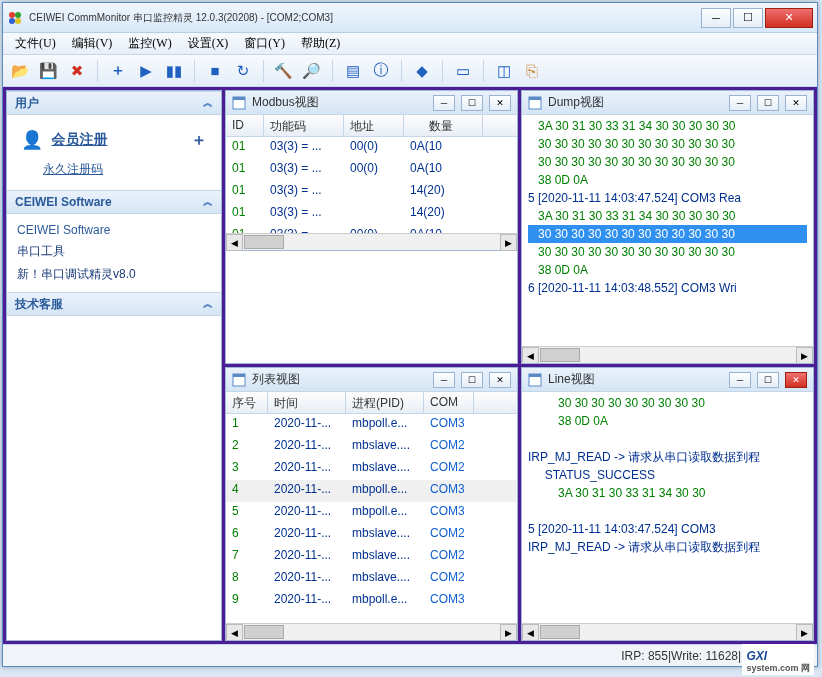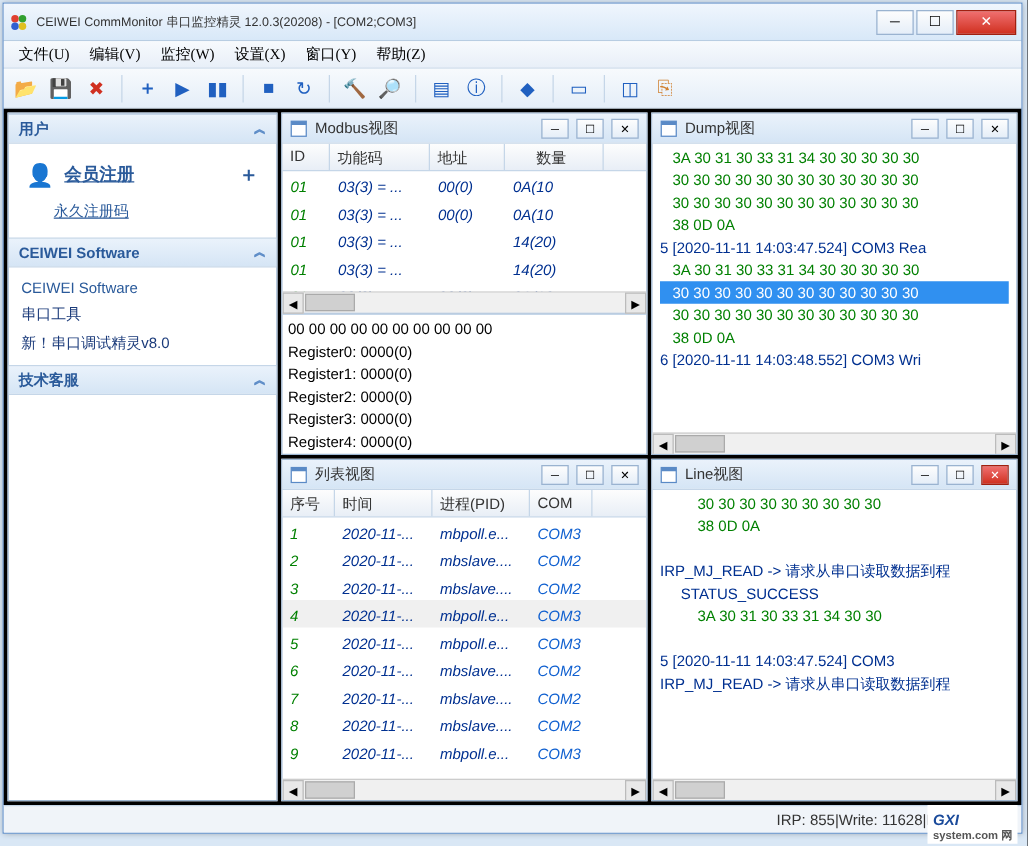--- a/index.html
+++ b/index.html
@@ -9,21 +9,21 @@
 .app-icon { width: 16px; height: 16px; margin-right: 6px; }
 .title-text { flex: 1; color: #333; font-size: 10px; }
 .winbtns { display: flex; gap: 2px; }
 .winbtn { width: 30px; height: 20px; border: 1px solid #9ab3d0; background: linear-gradient(#fdfdfd,#e5eef8); display: flex; align-items: center; justify-content: center; cursor: pointer; font-size: 11px; }
 .winbtn.close { background: linear-gradient(#f07070,#d03020); color: #fff; width: 48px; border-color: #a02010; }
 .menubar { height: 22px; background: linear-gradient(#f7fafd,#e8eff8); border-bottom: 1px solid #c5d6e8; display: flex; align-items: center; padding: 0 4px; font-size: 12px; }
 .menuitem { padding: 2px 8px; cursor: pointer; font-family: Liberation Serif, serif; }
 .toolbar { height: 32px; background: linear-gradient(#f7fafd,#e4eef8); border-bottom: 1px solid #c5d6e8; display: flex; align-items: center; padding: 0 6px; gap: 4px; }
 .tbtn { width: 24px; height: 24px; display: flex; align-items: center; justify-content: center; cursor: pointer; border: 1px solid transparent; font-size: 15px; }
 .tsep { width: 1px; height: 22px; background: #c5d6e8; margin: 0 4px; }
-.body { flex: 1; display: flex; min-height: 0; background: #000000; padding: 3px; gap: 3px; }
+.body { flex: 1; display: flex; min-height: 0; background: #4c1d95; padding: 3px; gap: 3px; }
 .sidebar { width: 216px; background: #fff; border: 1px solid #9fb8d3; display: flex; flex-direction: column; }
 .side-section-h { height: 24px; background: linear-gradient(#eaf2fb,#d5e5f5); border-bottom: 1px solid #c5d6e8; border-top: 1px solid #c5d6e8; padding: 0 8px; display: flex; align-items: center; justify-content: space-between; color: #2a5a9a; font-weight: bold; cursor: pointer; }
 .side-section-h .chev { font-size: 10px; color: #5a8ac6; }
 .side-body { padding: 6px 10px; }
 .member { display: flex; align-items: center; gap: 8px; padding: 8px 4px; }
 .member-icon { color: #d03020; font-size: 18px; }
 .member-link { color: #2a5a9a; font-weight: bold; text-decoration: underline; font-size: 14px; }
 .plus-right { margin-left: auto; color: #2a5a9a; font-weight: bold; font-size: 16px; }
 .perm-link { color: #2a5a9a; text-decoration: underline; padding: 2px 4px 6px 26px; display: block; }
 .sw-link { color: #2a5a9a; padding: 3px 0; display: block; cursor: pointer; }
@@ -31,21 +31,21 @@
 .main { flex: 1; display: grid; grid-template-columns: 1fr 1fr; grid-template-rows: 1fr 1fr; gap: 3px; min-width: 0; }
 .pane { background: #fff; border: 1px solid #9fb8d3; display: flex; flex-direction: column; min-height: 0; min-width: 0; }
 .pane-title { height: 24px; background: linear-gradient(#eaf2fb,#d5e5f5); display: flex; align-items: center; padding: 0 6px; gap: 6px; border-bottom: 1px solid #c5d6e8; }
 .pane-title .pt-label { flex: 1; color: #333; }
 .pane-wbtn { width: 22px; height: 16px; border: 1px solid #9ab3d0; background: linear-gradient(#fdfdfd,#e5eef8); display: flex; align-items: center; justify-content: center; font-size: 9px; cursor: pointer; }
 .pane-wbtn.close-x { background: linear-gradient(#f07070,#d03020); color: #fff; border-color:#a02010; }
 .pane-content { flex: 1; overflow: hidden; position: relative; display: flex; flex-direction: column; min-height: 0; }
 .tbl-head { display: flex; background: linear-gradient(#fdfdfd,#e8eef6); border-bottom: 1px solid #c5d6e8; height: 22px; flex-shrink: 0; }
 .th { border-right: 1px solid #c5d6e8; padding: 3px 6px; color: #333; font-size: 12px; overflow: hidden; white-space: nowrap; }
 .tbl-body { flex: 1; overflow-y: auto; overflow-x: hidden; }
-.tr { display: flex; height: 22px; align-items: flex-end; font-style: italic; }
+.tr { display: flex; height: 22px; align-items: flex-start; }
 .tr.sel { background: #f0f0f0; }
 .td { border-right: 1px solid transparent; padding: 2px 6px; overflow: hidden; white-space: nowrap; font-size: 12px; }
 .green { color: #008000; }
 .navy { color: #003090; }
 .blue { color: #1060d0; }
 .modbus-split { display: flex; flex-direction: column; height: 100%; }
 .modbus-top { height: 55%; display:flex; flex-direction:column; border-bottom:1px solid #9fb8d3; min-height:0;}
 .modbus-bot { flex: 1; overflow: auto; border-top:1px solid #c5d6e8; font-family: Consolas, monospace; font-size: 12px; padding: 2px 4px; line-height: 16px; }
 .hscroll { height: 17px; background: #f0f0f0; border-top: 1px solid #ccc; position: relative; flex-shrink:0; }
 .hscroll .thumb { position: absolute; left: 18px; top: 1px; height: 14px; width: 40px; background: #d0d0d0; border: 1px solid #aaa; }
@@ -195,28 +195,20 @@
                   <div class="td navy" style="width: 60px;">00(0)</div>
                   <div class="td navy" style="width: 60px;">0A(10</div>
                 </div>
               </div>
             <div class="hscroll">
                 <div class="arr l">◀</div>
                 <div class="thumb"></div>
                 <div class="arr r">▶</div>
               </div>
           </div>
-          <div class="modbus-bot mono" id="mb-raw">
-              <div>00 00 00 00 00 00 00 00 00 00</div>
-              <div>Register0: 0000(0)</div>
-              <div>Register1: 0000(0)</div>
-              <div>Register2: 0000(0)</div>
-              <div>Register3: 0000(0)</div>
-              <div>Register4: 0000(0)</div>
-            </div>
         </div>
       </div>
 
       <div class="pane">
         <div class="pane-title">
           <svg class="pt-icon" viewBox="0 0 14 14">
               <rect x="1" y="1" width="12" height="12" fill="#fff" stroke="#5a8ac6"></rect>
               <rect x="1" y="1" width="12" height="3" fill="#5a8ac6"></rect>
             </svg>
           <span class="pt-label">Dump视图</span>

